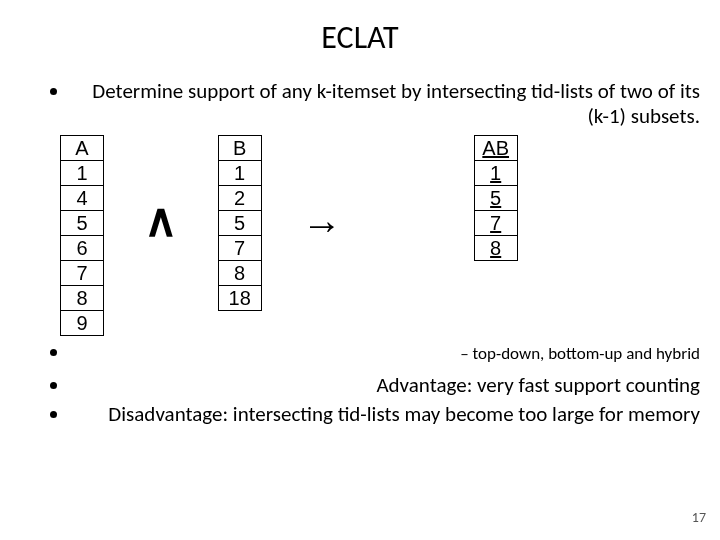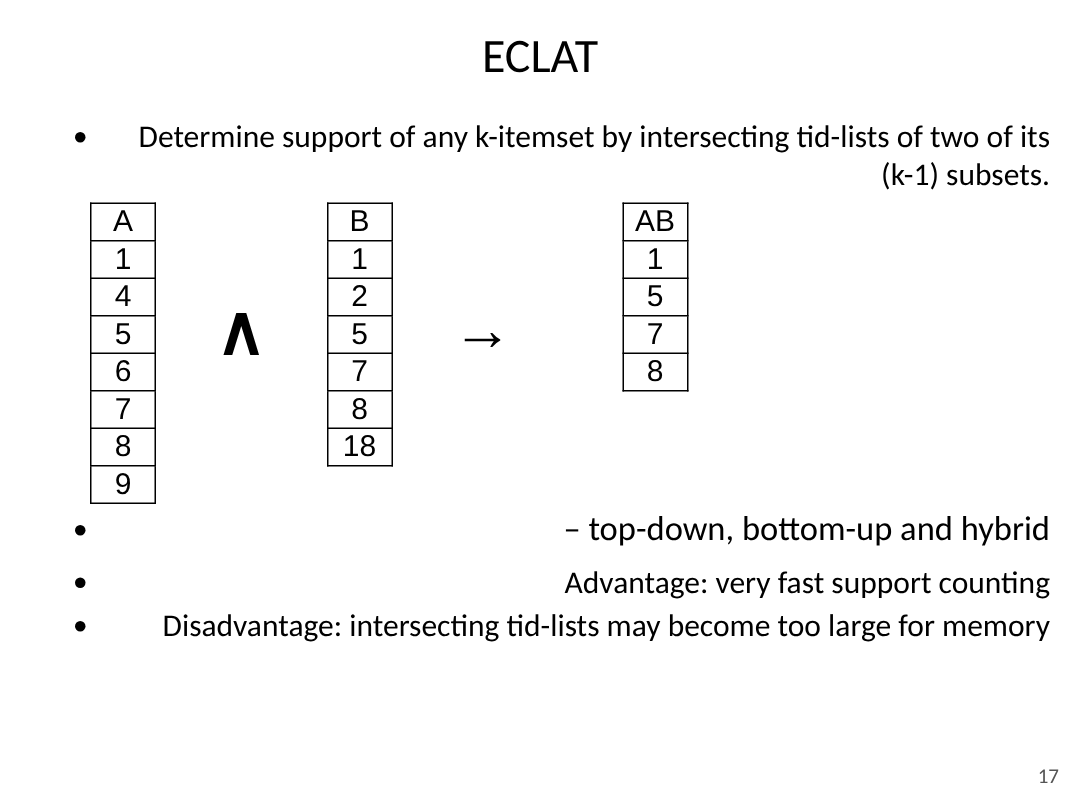--- a/index.html
+++ b/index.html
@@ -25,21 +25,21 @@
     font-size: 21px;
     line-height: 1.2;
     text-align: right;
   }
   ul.main > li {
     margin-bottom: 4px;
   }
   ul.sub {
     margin: 4px 0 8px 0;
     padding: 0 0 0 30px;
-    font-size: 23px;
+    font-size: 17px;
   }
   ul.sub > li {
     list-style: none;
   }
   ul.sub > li::before {
     content: "– ";
   }
   .diagram {
     margin: 6px 0 4px 60px;
     display: flex;
@@ -66,21 +66,22 @@
     align-self: center;
     margin: 0 40px;
     line-height: 1;
     position: relative;
     top: -16px;
   }
   .op.arrow {
     font-size: 40px;
   }
   .ab-wrap {
-    margin-left: 33px;
+    margin-left: 92px;
+    text-decoration: underline;
   }
   .pagenum {
     position: absolute;
     right: 14px;
     bottom: 14px;
     font-size: 14px;
     color: #555;
     margin-left: 20px;
   }
 </style>

